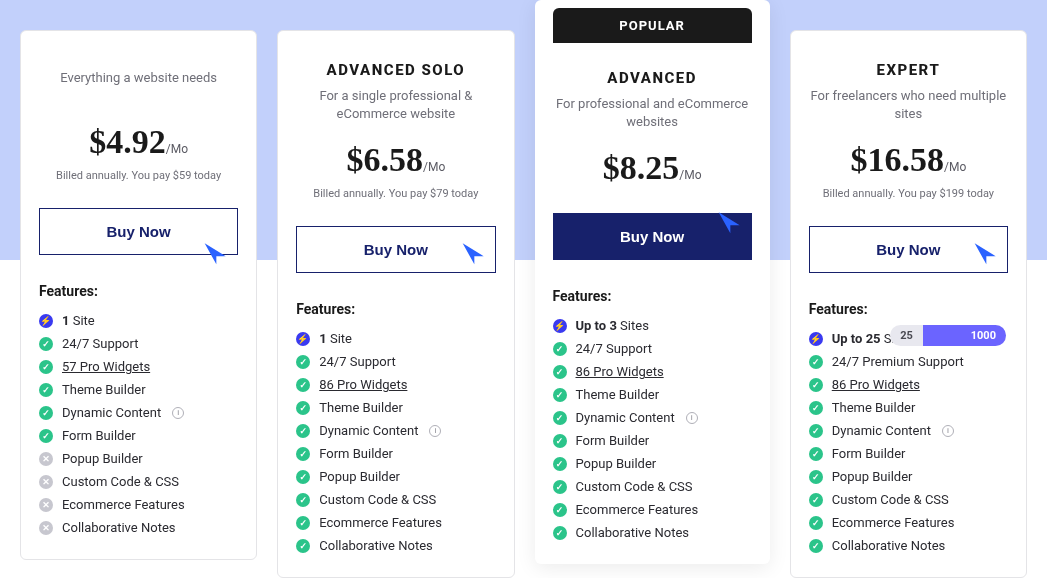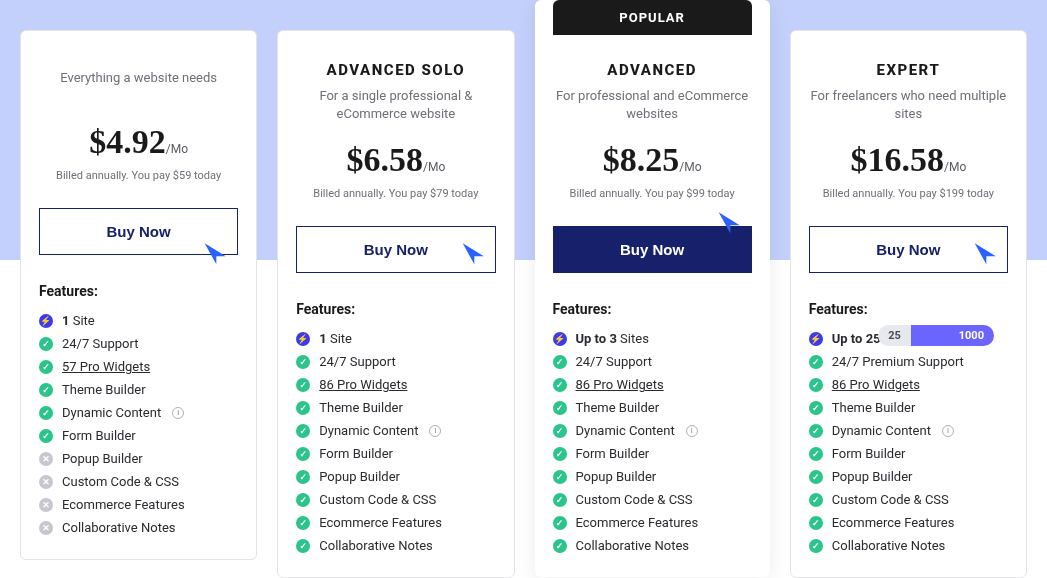--- a/index.html
+++ b/index.html
@@ -29,21 +29,21 @@
   .card {
     background: #fff;
     border: 1px solid #e4e4e7;
     border-radius: 6px;
     flex: 1;
     padding: 30px 18px 20px 18px;
     position: relative;
   }
   .card.popular {
     margin-top: -30px;
-    padding-top: 0;
+    padding-top: 8px;
     border: none;
     box-shadow: 0 4px 20px rgba(0,0,0,0.08);
   }
   .popular-header {
     background: #1a1a1a;
     color: #fff;
     text-align: center;
     font-weight: 700;
     font-size: 13px;
     letter-spacing: 1px;
@@ -150,21 +150,21 @@
   .link { color:#2a2a30; text-decoration: underline; cursor:pointer;}
   .arrow {
     position: absolute;
     right: 28px;
     width: 28px; height: 28px;
     color: #2a62ff;
     pointer-events: none;
   }
   .pill {
     position: absolute;
-    right: 14px;
+    right: 2px;
     top: -2px;
     background: #e8e8ef;
     border-radius: 14px;
     display: inline-flex;
     overflow: hidden;
     font-size: 11px;
     font-weight: 700;
     color: #4a4a52;
   }
   .pill span { padding: 4px 10px; }
@@ -281,21 +281,20 @@
       </ul>
       <div class="arrow" style="top: 210px;"><svg viewBox="0 0 24 24" fill="currentColor">
           <path d="M4 2 L14 20 L14 13 L22 13 Z"></path>
         </svg></div>
     </div>
     <div class="card popular">
       <div class="popular-header">POPULAR</div>
       <div class="plan-name">ADVANCED</div>
       <div class="plan-sub">For professional and eCommerce websites</div>
       <div class="price-row"><span class="price">$8.25</span><span class="per">/Mo</span></div>
-      <div class="billed">Billed annually. You pay $99 today</div>
       <button class="buy primary">Buy Now</button>
       <div class="feat-head">Features:</div>
       <ul class="feat-list">
         <li class="feat-row-wrap">
           <span class="ic ic-bolt">⚡</span>
           <span><span class="b">Up to 3</span><span> Sites</span></span>
         </li>
         <li>
           <span class="ic ic-check">✓</span>
           <span>24/7 Support</span>

